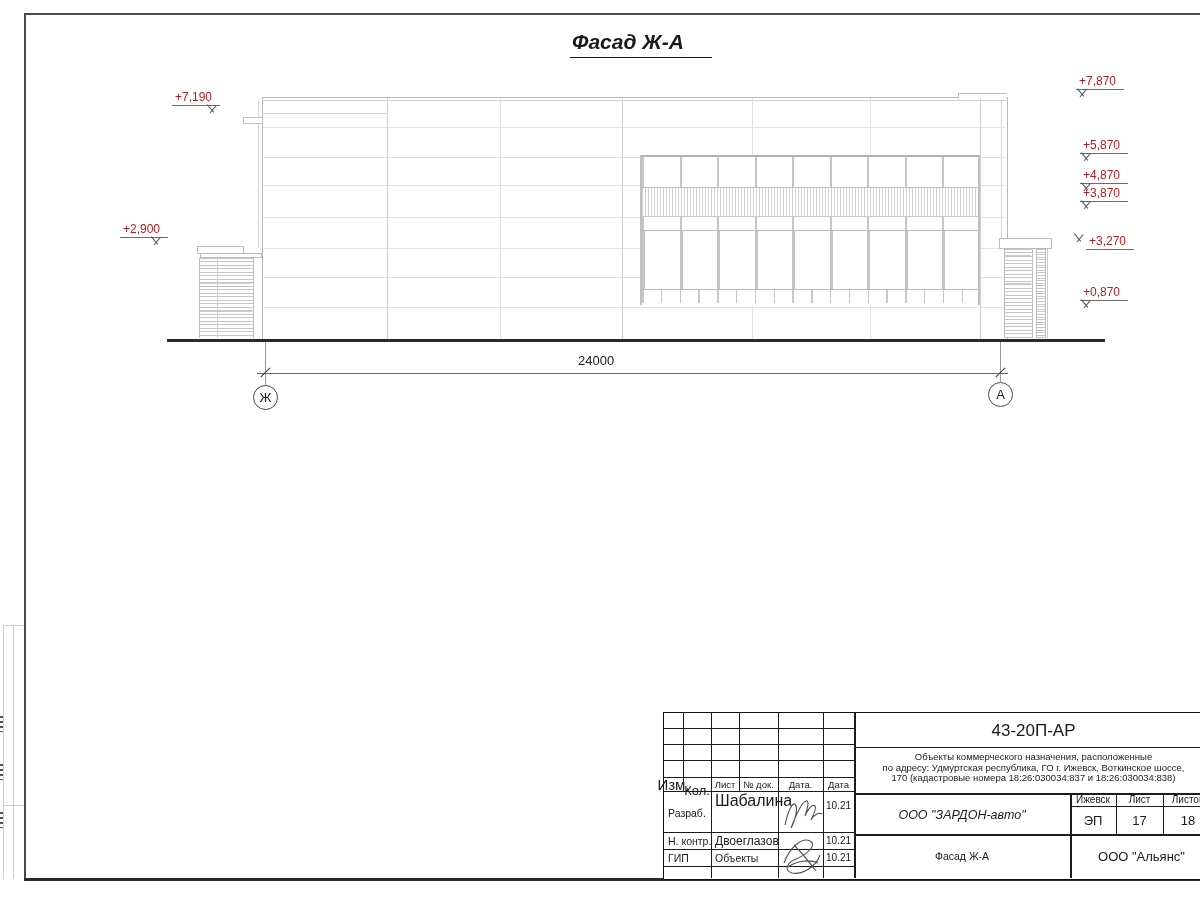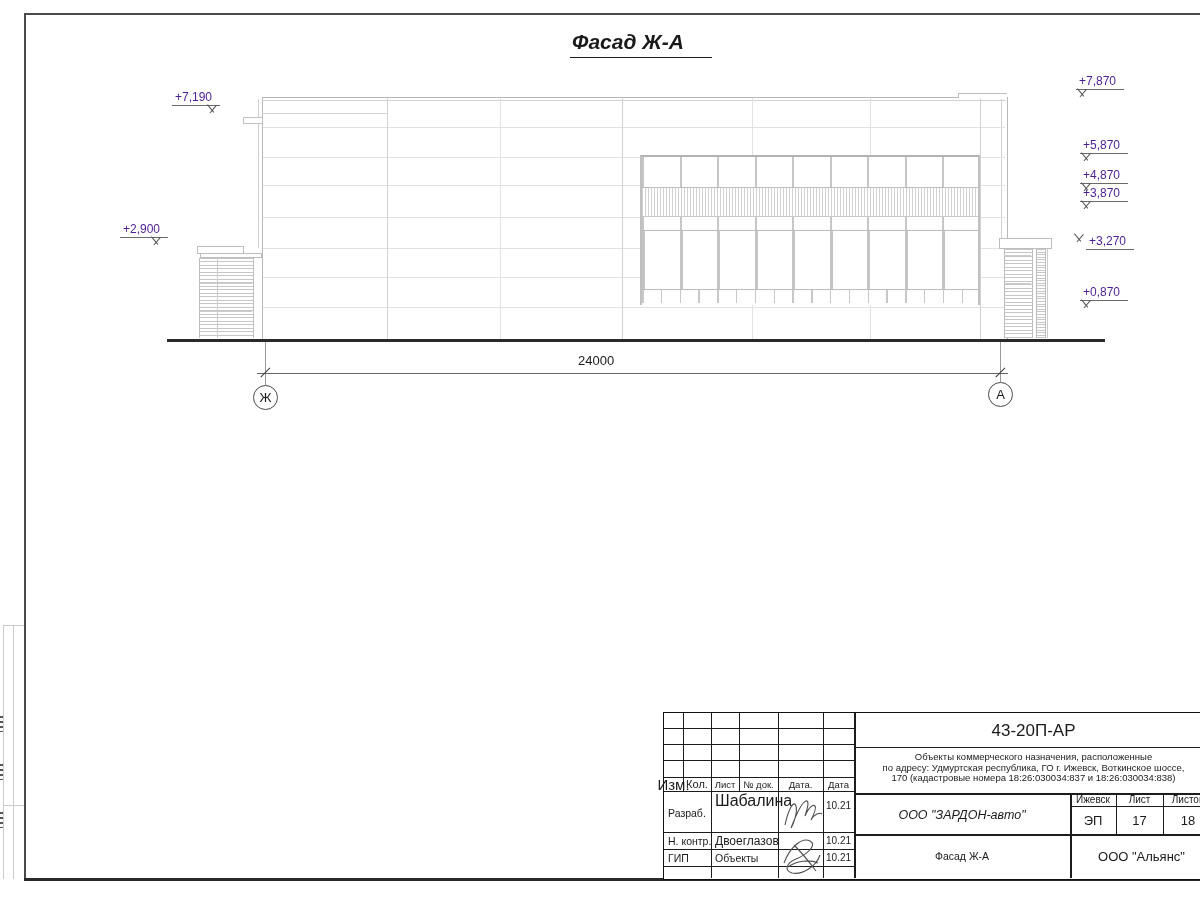--- a/index.html
+++ b/index.html
@@ -13,21 +13,21 @@
   .c-dk {background:#2a2a2a}   
   .c-frm{background:#4a4a4a}   
   .c-ext{background:#9a9a9a}   
   .c-ccc{background:#cccccc}
 
   
   .sheet-title{position:absolute;left:570px;top:30px;font-size:21px;font-weight:bold;
     font-style:italic;border-bottom:1.6px solid #1a1a1a;padding:0 28px 3px 2px;white-space:nowrap}
 
   
-  .elev{position:absolute;font-size:12px;white-space:nowrap;color:#4c1d95}
+  .elev{position:absolute;font-size:12px;white-space:nowrap;color:#b91c1c}
   .elev .t{display:inline-block;border-bottom:1px solid #6a6a6a;padding:0 8px 1px 3px}
   .elev .v{position:absolute;top:100%;margin-top:-1px;left:0;width:11px;height:8px}
   .elev .v::before,.elev .v::after{content:"";position:absolute;top:0;width:1.2px;height:9.5px;
     background:#555;transform-origin:0 0}
   .elev .v::before{left:1px;transform:rotate(-40deg)}
   .elev .v::after{left:10px;transform:rotate(40deg)}
 
   
   .bld{position:absolute;left:262px;top:97px;width:744px;height:244px;
        border-top:1.4px solid #b9b9b9;border-left:1.4px solid #b9b9b9;border-right:1.4px solid #b9b9b9}
@@ -193,21 +193,21 @@
   <div class="tb-h" style="left:0;top:119px;width:190px;height:1px"></div>
   <div class="tb-h" style="left:0;top:136px;width:190px;height:1px"></div>
   <div class="tb-h" style="left:0;top:153px;width:190px;height:1px"></div>
 
   <div class="tb-h" style="left:190px;top:34px;width:359px;height:1.4px"></div>
   <div class="tb-h" style="left:190px;top:80px;width:359px;height:1.6px"></div>
   <div class="tb-h" style="left:406px;top:93px;width:143px;height:1px"></div>
   <div class="tb-h" style="left:190px;top:121px;width:359px;height:1.6px"></div>
 
   <div class="tb-txt" style="left:0;top:64px;width:19px;height:14px;font-size:15px">Изм.</div>
-  <div class="tb-txt" style="left:19px;top:64px;width:28px;height:14px;font-size:11px">Кол.</div>
+  <div class="tb-txt" style="left:19px;top:70px;width:28px;height:14px;font-size:13px">Кол.</div>
   <div class="tb-txt" style="left:47px;top:64px;width:28px;height:14px;font-size:9.5px">Лист</div>
   <div class="tb-txt" style="left:75px;top:64px;width:39px;height:14px;font-size:9.5px">№ док.</div>
   <div class="tb-txt" style="left:114px;top:64px;width:45px;height:14px;font-size:9.5px">Дата.</div>
   <div class="tb-txt" style="left:159px;top:64px;width:31px;height:14px;font-size:9.5px">Дата</div>
 
   <div class="tb-txt tb-left" style="left:0;top:80px;width:47px;height:39px;font-size:10.5px">Разраб.</div>
   <div class="tb-txt tb-left" style="left:47px;top:68px;width:67px;height:39px;font-size:16px">Шабалина</div>
   <div class="tb-txt" style="left:159px;top:84px;width:31px;height:16px;font-size:10px">10.21</div>
   <div class="tb-txt tb-left" style="left:0;top:119px;width:47px;height:17px;font-size:10.5px">Н. контр.</div>
   <div class="tb-txt tb-left" style="left:47px;top:119px;width:67px;height:17px;font-size:12px">Двоеглазов</div>

